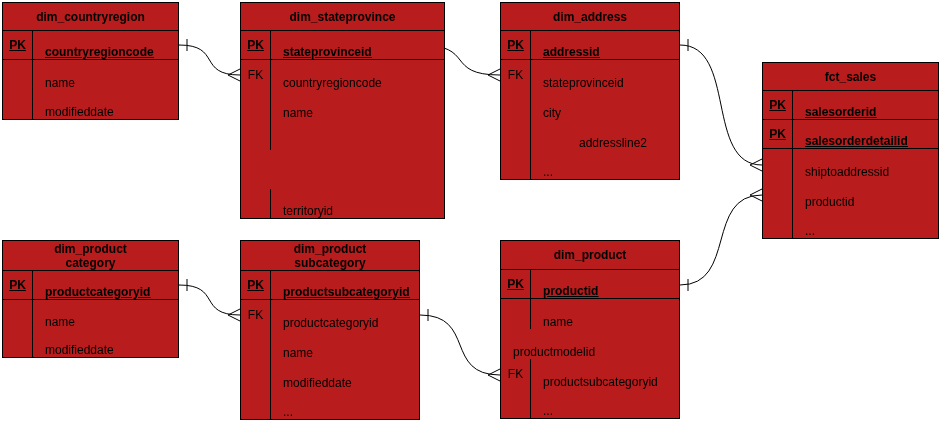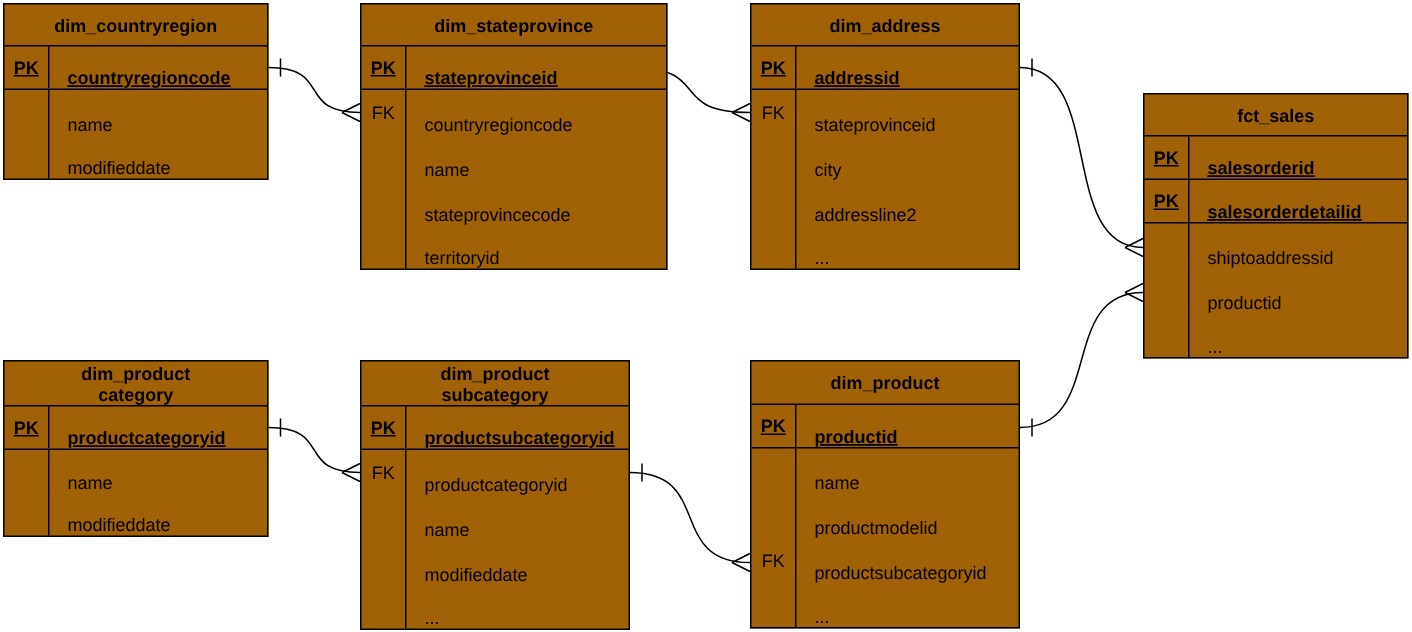--- a/index.html
+++ b/index.html
@@ -7,21 +7,21 @@
   body {
     position:relative;
     background:#ffffff;
     font-family:"Liberation Sans", sans-serif;
     font-size:12px;
     color:#000;
   }
   .canvas { position:absolute; left:0; top:0; width:941px; height:421px; }
   .entity {
     position:absolute;
-    background:#a16207;
+    background:#b91c1c;
     border:1px solid #000;
   }
   .e-title {
     display:flex; align-items:center; justify-content:center;
     text-align:center;
     font-weight:bold;
     border-bottom:1px solid #000;
     white-space:pre-line;
     line-height:14px;
   }
@@ -110,23 +110,22 @@
     <div class="brow" style="height:30px;">
       <div class="bkcell">FK</div>
       <div class="fcell">countryregioncode</div>
     </div>
     <div class="brow" style="height:30px;">
       <div class="bkcell"></div>
       <div class="fcell">name</div>
     </div>
     <div class="brow" style="height:30px;">
       <div class="bkcell"></div>
-      <div class="fcell">stateprovincecode</div>
-    </div>
-    <div class="brow" style="height:29px;">
+    </div>
+    <div class="brow" style="height:29px;margin-top:39px;">
       <div class="bkcell"></div>
       <div class="fcell">territoryid</div>
     </div>
   </div>
 
   <div class="entity" style="left:500px;top:2px;width:180px;">
     <div class="e-title" style="height:28px;">dim_address</div>
     <div class="krow" style="height:29px;">
       <div class="kcell">PK</div>
       <div class="fcell">
@@ -134,21 +133,21 @@
         </div>
     </div>
     <div class="brow" style="height:30px;">
       <div class="bkcell">FK</div>
       <div class="fcell">stateprovinceid</div>
     </div>
     <div class="brow" style="height:30px;">
       <div class="bkcell"></div>
       <div class="fcell">city</div>
     </div>
-    <div class="brow" style="height:30px;">
+    <div class="brow" style="height:30px;gap:36px;">
       <div class="bkcell"></div>
       <div class="fcell">addressline2</div>
     </div>
     <div class="brow" style="height:29px;">
       <div class="bkcell"></div>
       <div class="fcell">...</div>
     </div>
   </div>
 
   <div class="entity" style="left:762px;top:62px;width:177px;">
@@ -230,21 +229,21 @@
     <div class="krow" style="height:29px;">
       <div class="kcell">PK</div>
       <div class="fcell">
           <span class="pkfield">productid</span>
         </div>
     </div>
     <div class="brow" style="height:30px;">
       <div class="bkcell"></div>
       <div class="fcell">name</div>
     </div>
-    <div class="brow" style="height:30px;">
+    <div class="brow" style="height:30px;flex-direction:column;">
       <div class="bkcell"></div>
       <div class="fcell">productmodelid</div>
     </div>
     <div class="brow" style="height:30px;">
       <div class="bkcell">FK</div>
       <div class="fcell">productsubcategoryid</div>
     </div>
     <div class="brow" style="height:29px;">
       <div class="bkcell"></div>
       <div class="fcell">...</div>

